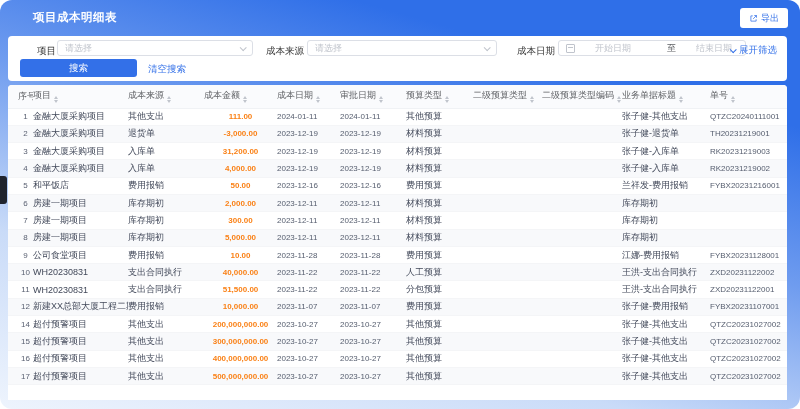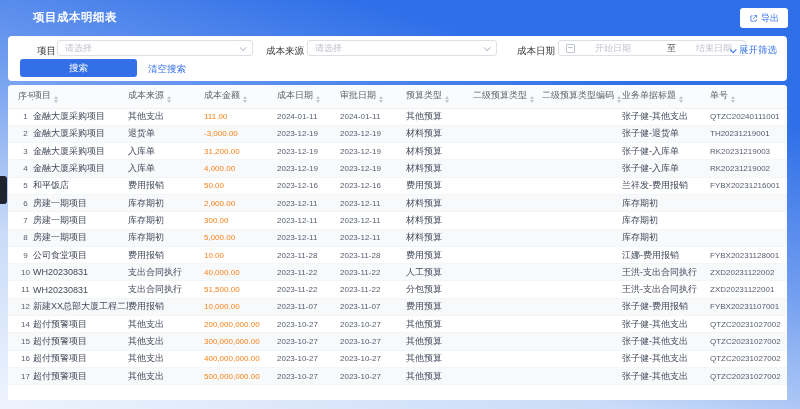--- a/index.html
+++ b/index.html
@@ -42,33 +42,33 @@
   
   .table-card { position:absolute; left:8px; top:85px; width:779px; height:315px; background:#fff; border-radius:4px 4px 0 0; overflow:hidden; }
   table { border-collapse:collapse; table-layout:fixed; width:779px; }
   thead tr { height:23px; background:#fafbfd; }
   th { text-align:left; font-weight:400; font-size:9px; color:#606266; white-space:nowrap; overflow:hidden; border-bottom:1px solid #f0f2f5; }
   tbody tr { height:17.3px; }
   tbody tr:nth-child(even) { background:#f8f9fb; }
   td { font-size:9px; color:#42495a; white-space:nowrap; overflow:hidden; border-bottom:1px solid #f4f5f7; }
   th.c0, td.c0 { padding-left:10px;text-align:center; }
   td.c0 { font-size:8px; color:#5a6172; }
-  td.c3 { color:var(--amount); font-weight:normal; font-size:8px; }
+  td.c3 { color:var(--amount); font-weight:bold; font-size:8px;text-align:center; }
   td.c4, td.c5, td.c10 { font-size:8px; color:#555d6e; }
   .sort { display:inline-flex; flex-direction:column; gap:1px; margin-left:3px; vertical-align:-1px; }
   .sort i { display:block; width:0; height:0; border-left:2.5px solid transparent; border-right:2.5px solid transparent; }
   .sort .up { border-bottom:3.5px solid #c0c4cc; }
   .sort .dn { border-top:3.5px solid #c0c4cc; }
   
   .side-handle { position:absolute; left:0; top:176px; width:7px; height:28px; background:#20242e; border-radius:0 3px 3px 0; cursor:pointer; }
 </style>
 </head>
 <body>
 
-<div class="page" style="background: linear-gradient(196deg, rgb(47, 111, 232) 0%, rgb(47, 111, 232) 20%, rgb(111, 156, 239) 45%, rgb(201, 219, 248) 72%, rgb(238, 244, 253) 100%);">
+<div class="page" style="background: linear-gradient(196deg, rgb(47, 111, 232) 0%, rgb(47, 111, 232) 20%, rgb(111, 156, 239) 45%, rgb(201, 219, 248) 72%, rgb(238, 244, 253) 100%); border-radius: 12px;">
 
   <div class="topbar">
     <div class="page-title">项目成本明细表</div>
     <button class="export-btn">
       <svg width="9" height="9" viewBox="0 0 12 12">
         <path d="M5 2.5 H2.5 V9.5 H9.5 V7" stroke="currentColor" stroke-width="1" fill="none"></path>
         <path d="M7 2 H10 V5 M10 2 L5.5 6.5" stroke="currentColor" stroke-width="1" fill="none"></path>
       </svg>
       <span>导出</span>
     </button>

